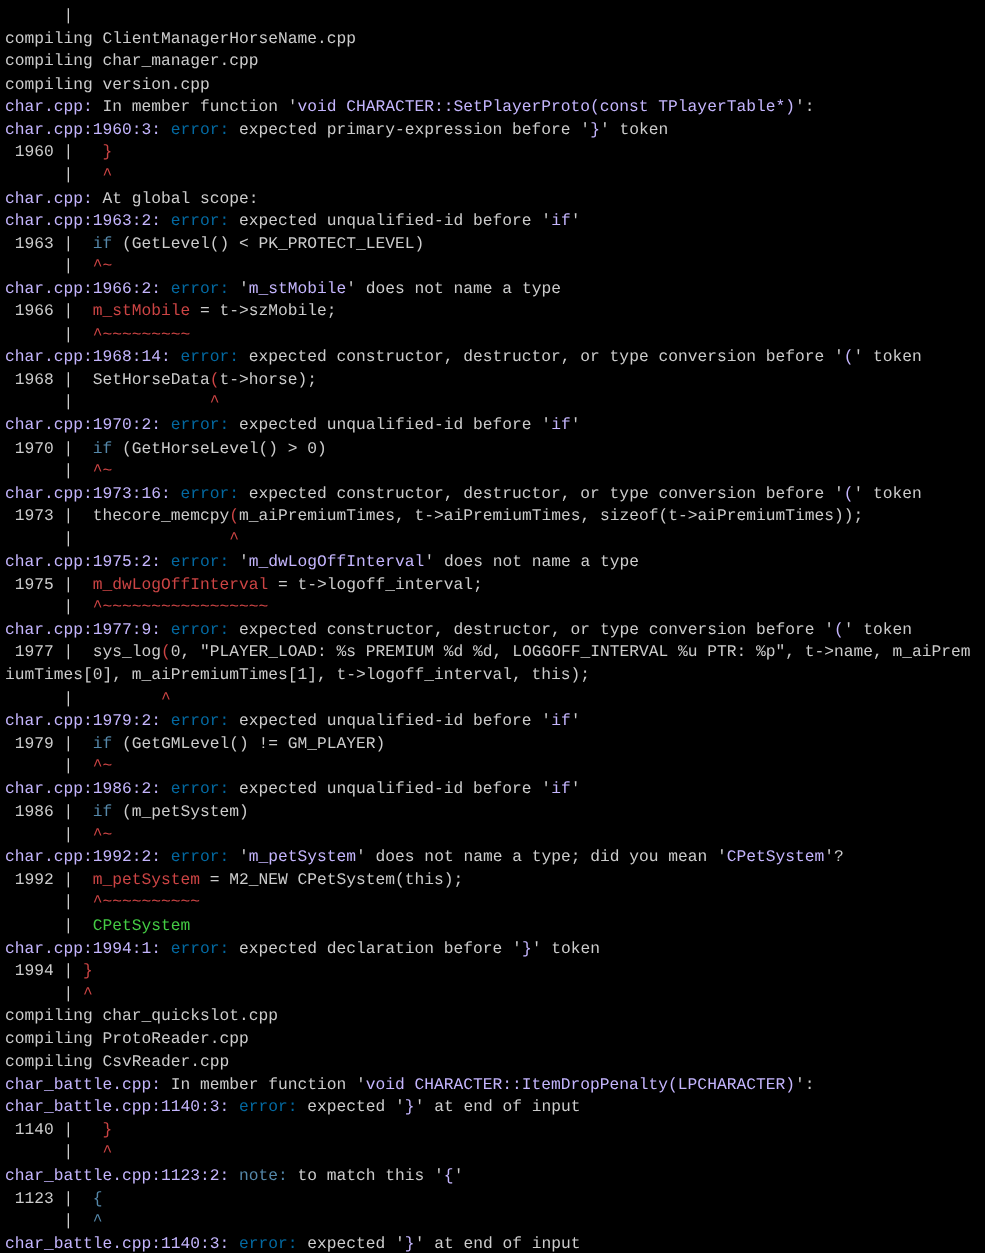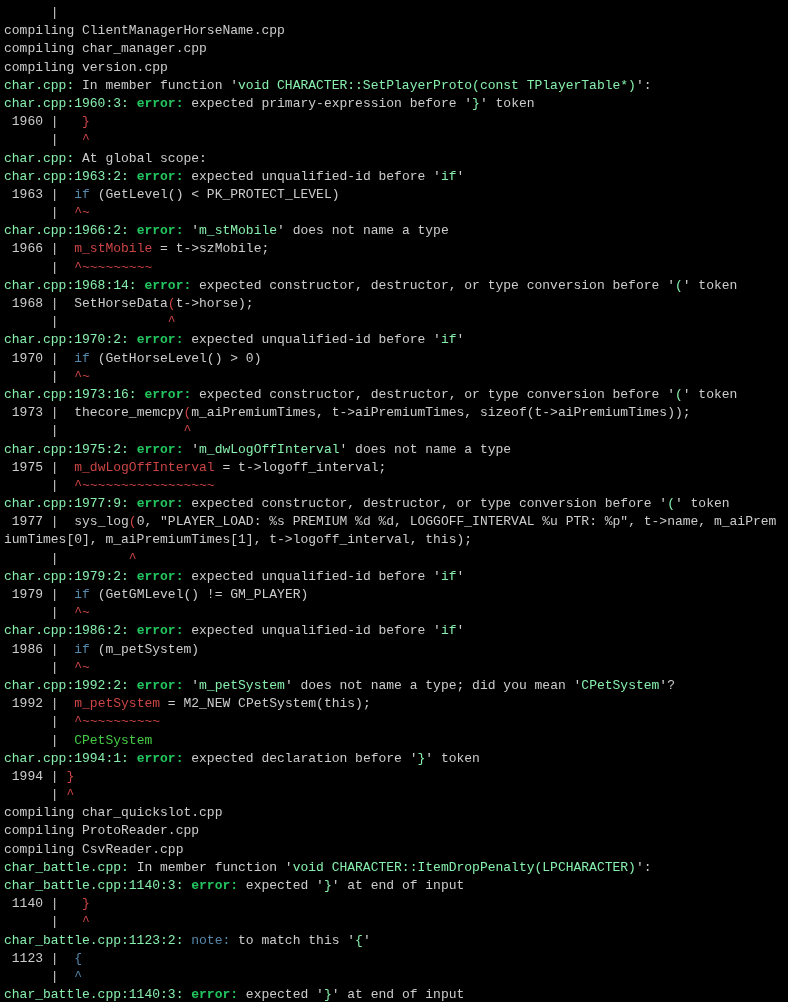--- a/index.html
+++ b/index.html
@@ -10,22 +10,22 @@
     font-family: "Consolas", "Courier New", monospace;
     font-size: 13px;
     line-height: 1.4;
     width: 788px;
   }
   .term {
     padding: 4px 4px 4px 4px;
     white-space: pre;
   }
   .line { white-space: pre-wrap; word-break: break-all; }
-  .white { color: #86efac; }
-  .err { color: #22c55e; font-weight: bold; }
+  .white { color: #c4b5fd; }
+  .err { color: #0369a1; font-weight: normal; }
   .red { color: #c44; }
   .cyan { color: #58a; }
   .green { color: #4c4; }
 </style>
 </head>
 <body>
 
 <div class="term" id="term"><div class="line"><span>      |         </span></div><div class="line"><span>compiling ClientManagerHorseName.cpp</span></div><div class="line"><span>compiling char_manager.cpp</span></div><div class="line"><span>compiling version.cpp</span></div><div class="line"><span class="white">char.cpp:</span><span> In member function '</span><span class="white">void CHARACTER::SetPlayerProto(const TPlayerTable*)</span><span>':</span></div><div class="line"><span class="white">char.cpp:1960:3:</span><span> </span><span class="err">error:</span><span> expected primary-expression before '</span><span class="white">}</span><span>' token</span></div><div class="line"><span> 1960 |   </span><span class="red">}</span></div><div class="line"><span>      |   </span><span class="red">^</span></div><div class="line"><span class="white">char.cpp:</span><span> At global scope:</span></div><div class="line"><span class="white">char.cpp:1963:2:</span><span> </span><span class="err">error:</span><span> expected unqualified-id before '</span><span class="white">if</span><span>'</span></div><div class="line"><span> 1963 |  </span><span class="cyan">if</span><span> (GetLevel() &lt; PK_PROTECT_LEVEL)</span></div><div class="line"><span>      |  </span><span class="red">^~</span></div><div class="line"><span class="white">char.cpp:1966:2:</span><span> </span><span class="err">error:</span><span> '</span><span class="white">m_stMobile</span><span>' does not name a type</span></div><div class="line"><span> 1966 |  </span><span class="red">m_stMobile</span><span> = t-&gt;szMobile;</span></div><div class="line"><span>      |  </span><span class="red">^~~~~~~~~~</span></div><div class="line"><span class="white">char.cpp:1968:14:</span><span> </span><span class="err">error:</span><span> expected constructor, destructor, or type conversion before '</span><span class="white">(</span><span>' token</span></div><div class="line"><span> 1968 |  SetHorseData</span><span class="red">(</span><span>t-&gt;horse);</span></div><div class="line"><span>      |              </span><span class="red">^</span></div><div class="line"><span class="white">char.cpp:1970:2:</span><span> </span><span class="err">error:</span><span> expected unqualified-id before '</span><span class="white">if</span><span>'</span></div><div class="line"><span> 1970 |  </span><span class="cyan">if</span><span> (GetHorseLevel() &gt; 0)</span></div><div class="line"><span>      |  </span><span class="red">^~</span></div><div class="line"><span class="white">char.cpp:1973:16:</span><span> </span><span class="err">error:</span><span> expected constructor, destructor, or type conversion before '</span><span class="white">(</span><span>' token</span></div><div class="line"><span> 1973 |  thecore_memcpy</span><span class="red">(</span><span>m_aiPremiumTimes, t-&gt;aiPremiumTimes, sizeof(t-&gt;aiPremiumTimes));</span></div><div class="line"><span>      |                </span><span class="red">^</span></div><div class="line"><span class="white">char.cpp:1975:2:</span><span> </span><span class="err">error:</span><span> '</span><span class="white">m_dwLogOffInterval</span><span>' does not name a type</span></div><div class="line"><span> 1975 |  </span><span class="red">m_dwLogOffInterval</span><span> = t-&gt;logoff_interval;</span></div><div class="line"><span>      |  </span><span class="red">^~~~~~~~~~~~~~~~~~</span></div><div class="line"><span class="white">char.cpp:1977:9:</span><span> </span><span class="err">error:</span><span> expected constructor, destructor, or type conversion before '</span><span class="white">(</span><span>' token</span></div><div class="line"><span> 1977 |  sys_log</span><span class="red">(</span><span>0, "PLAYER_LOAD: %s PREMIUM %d %d, LOGGOFF_INTERVAL %u PTR: %p", t-&gt;name, m_aiPremiumTimes[0], m_aiPremiumTimes[1], t-&gt;logoff_interval, this);</span></div><div class="line"><span>      |         </span><span class="red">^</span></div><div class="line"><span class="white">char.cpp:1979:2:</span><span> </span><span class="err">error:</span><span> expected unqualified-id before '</span><span class="white">if</span><span>'</span></div><div class="line"><span> 1979 |  </span><span class="cyan">if</span><span> (GetGMLevel() != GM_PLAYER)</span></div><div class="line"><span>      |  </span><span class="red">^~</span></div><div class="line"><span class="white">char.cpp:1986:2:</span><span> </span><span class="err">error:</span><span> expected unqualified-id before '</span><span class="white">if</span><span>'</span></div><div class="line"><span> 1986 |  </span><span class="cyan">if</span><span> (m_petSystem)</span></div><div class="line"><span>      |  </span><span class="red">^~</span></div><div class="line"><span class="white">char.cpp:1992:2:</span><span> </span><span class="err">error:</span><span> '</span><span class="white">m_petSystem</span><span>' does not name a type; did you mean '</span><span class="white">CPetSystem</span><span>'?</span></div><div class="line"><span> 1992 |  </span><span class="red">m_petSystem</span><span> = M2_NEW CPetSystem(this);</span></div><div class="line"><span>      |  </span><span class="red">^~~~~~~~~~~</span></div><div class="line"><span>      |  </span><span class="green">CPetSystem</span></div><div class="line"><span class="white">char.cpp:1994:1:</span><span> </span><span class="err">error:</span><span> expected declaration before '</span><span class="white">}</span><span>' token</span></div><div class="line"><span> 1994 | </span><span class="red">}</span></div><div class="line"><span>      | </span><span class="red">^</span></div><div class="line"><span>compiling char_quickslot.cpp</span></div><div class="line"><span>compiling ProtoReader.cpp</span></div><div class="line"><span>compiling CsvReader.cpp</span></div><div class="line"><span class="white">char_battle.cpp:</span><span> In member function '</span><span class="white">void CHARACTER::ItemDropPenalty(LPCHARACTER)</span><span>':</span></div><div class="line"><span class="white">char_battle.cpp:1140:3:</span><span> </span><span class="err">error:</span><span> expected '</span><span class="white">}</span><span>' at end of input</span></div><div class="line"><span> 1140 |   </span><span class="red">}</span></div><div class="line"><span>      |   </span><span class="red">^</span></div><div class="line"><span class="white">char_battle.cpp:1123:2:</span><span> </span><span class="cyan">note:</span><span> to match this '</span><span class="white">{</span><span>'</span></div><div class="line"><span> 1123 |  </span><span class="cyan">{</span></div><div class="line"><span>      |  </span><span class="cyan">^</span></div><div class="line"><span class="white">char_battle.cpp:1140:3:</span><span> </span><span class="err">error:</span><span> expected '</span><span class="white">}</span><span>' at end of input</span></div></div>
 
 </body></html>

